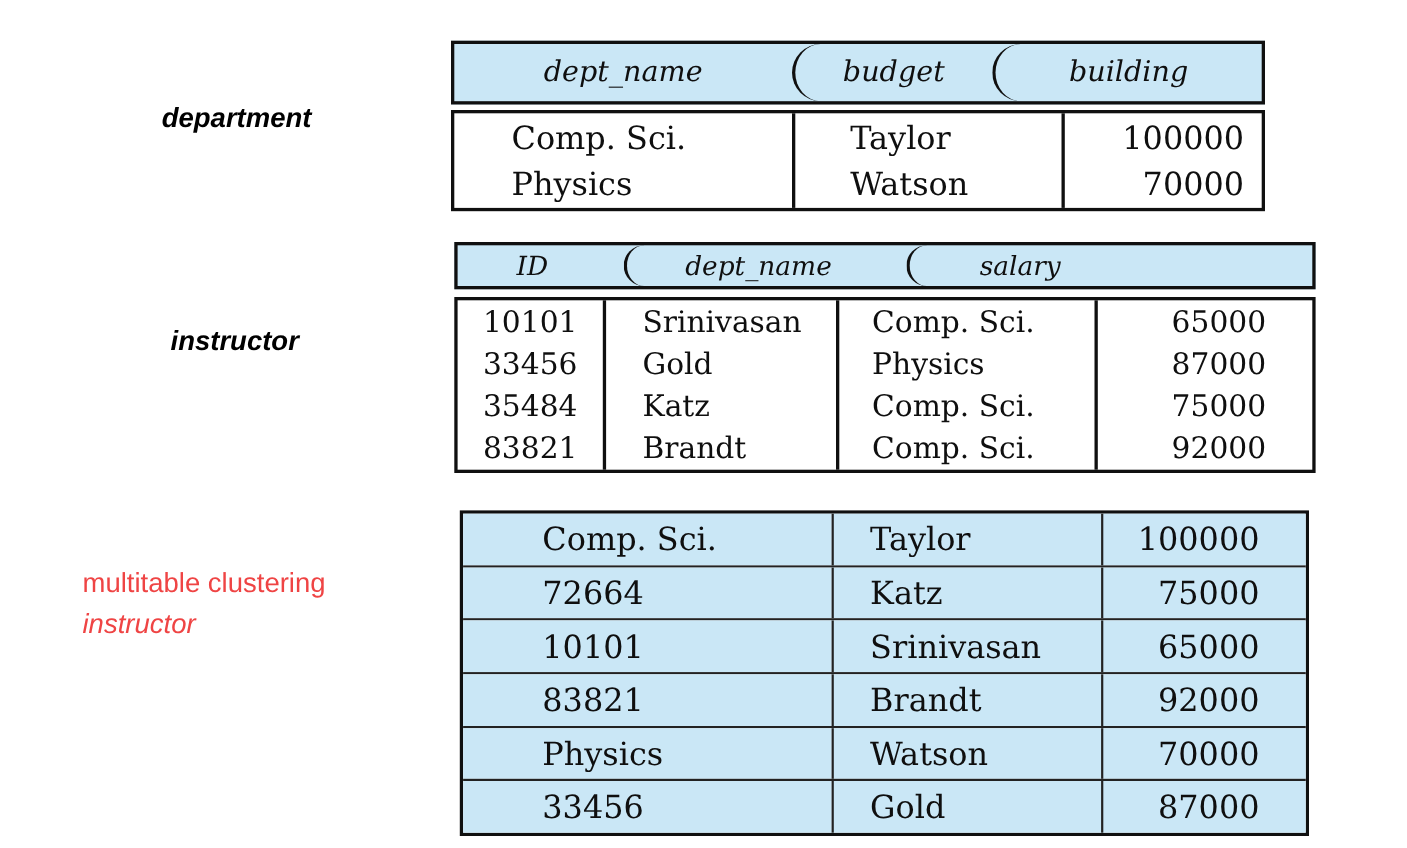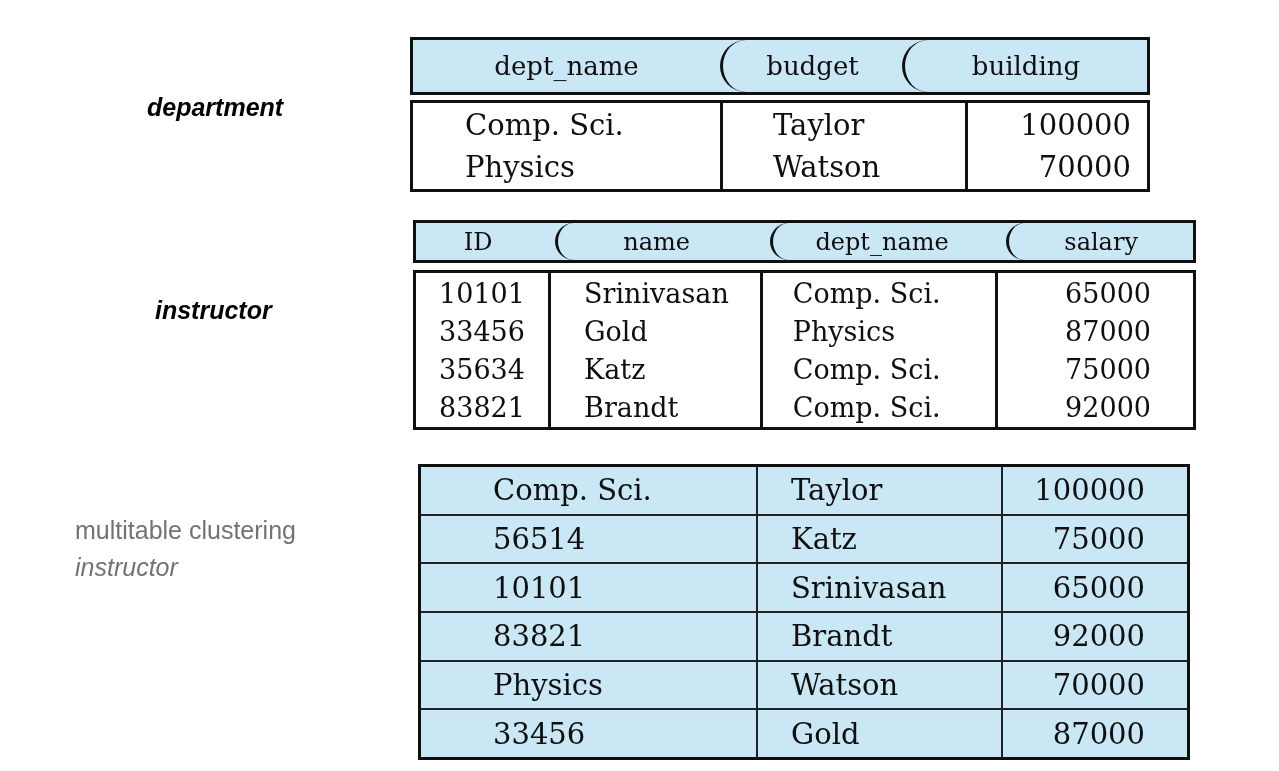--- a/index.html
+++ b/index.html
@@ -19,32 +19,32 @@
 
   
   .side-label{
     position:absolute;font-family:"Liberation Sans", sans-serif;
     font-style:italic;font-weight:600;font-size:25px;color:#000;white-space:nowrap;
   }
   #label-department{left:147px;top:93px;}
   #label-instructor{left:155px;top:296px;}
   #label-clustering{
     position:absolute;left:75px;top:512px;width:300px;
-    font-family:"Liberation Sans", sans-serif;font-size:25px;line-height:37px;color:#737373;
+    font-family:"Liberation Sans", sans-serif;font-size:25px;line-height:37px;color:#ef4444;
   }
   #label-clustering .it{font-style:italic;}
 
   
   .hdr-box{
     position:absolute;display:flex;align-items:stretch;
     background:var(--table-fill);border:3px solid var(--table-border);
   }
   .hcell{
     display:flex;align-items:center;justify-content:center;
-    border-left:3px solid var(--table-border);border-radius:26px;
+    font-style:italic;border-left:3px solid var(--table-border);border-radius:26px;
   }
   .hcell:first-child{border-left:none;}
   .body-box{
     position:absolute;display:flex;align-items:stretch;
     background:#ffffff;border:3px solid var(--table-border);
   }
   .bcol{border-left:3px solid var(--table-border);}
   .bcol:first-child{border-left:none;}
 
   
@@ -112,29 +112,28 @@
       <div class="line">Watson</div>
     </div>
     <div class="bcol dc3 col-budget">
       <div class="line">100000</div>
       <div class="line">70000</div>
     </div>
   </div>
 
   <div id="inst-hdr" class="hdr-box">
     <div class="hcell ic1">ID</div>
-    <div class="hcell ic2">name</div>
     <div class="hcell ic3">dept_name</div>
     <div class="hcell ic4">salary</div>
   </div>
   <div id="inst-body" class="body-box">
     <div class="bcol ic1 col-id">
       <div class="line">10101</div>
       <div class="line">33456</div>
-      <div class="line">35634</div>
+      <div class="line">35484</div>
       <div class="line">83821</div>
     </div>
     <div class="bcol ic2 col-name">
       <div class="line">Srinivasan</div>
       <div class="line">Gold</div>
       <div class="line">Katz</div>
       <div class="line">Brandt</div>
     </div>
     <div class="bcol ic3 col-deptname">
       <div class="line">Comp. Sci.</div>
@@ -150,21 +149,21 @@
     </div>
   </div>
 
   <div id="clust">
     <div class="crow">
       <div class="ccell cc1">Comp. Sci.</div>
       <div class="ccell cc2">Taylor</div>
       <div class="ccell cc3">100000</div>
     </div>
     <div class="crow">
-      <div class="ccell cc1">56514</div>
+      <div class="ccell cc1">72664</div>
       <div class="ccell cc2">Katz</div>
       <div class="ccell cc3">75000</div>
     </div>
     <div class="crow">
       <div class="ccell cc1">10101</div>
       <div class="ccell cc2">Srinivasan</div>
       <div class="ccell cc3">65000</div>
     </div>
     <div class="crow">
       <div class="ccell cc1">83821</div>

